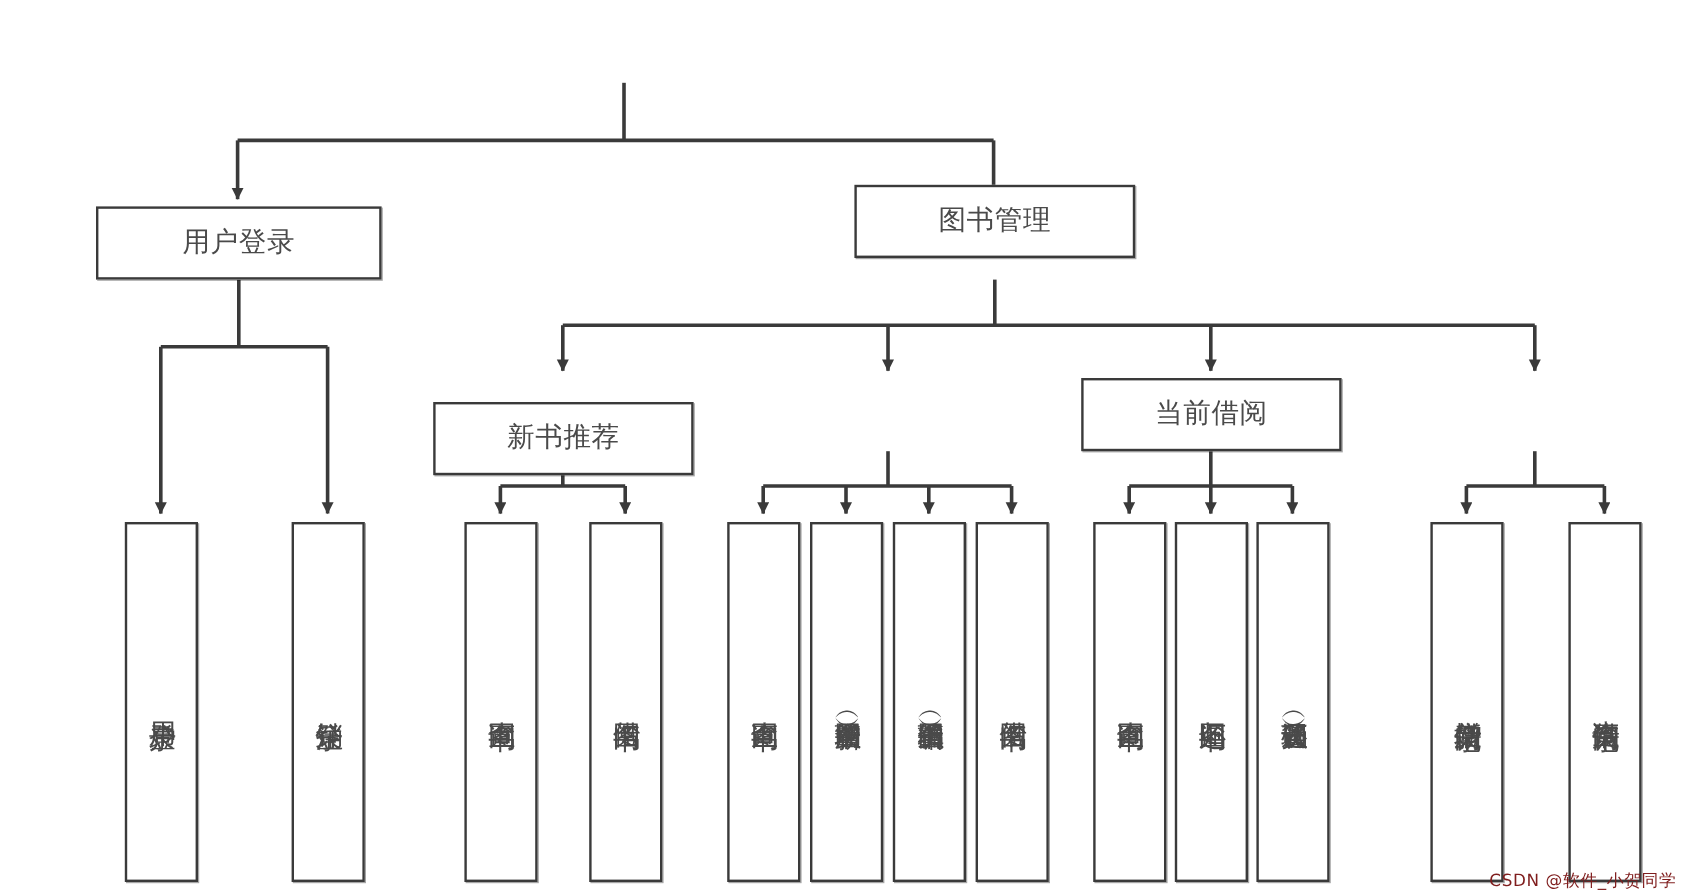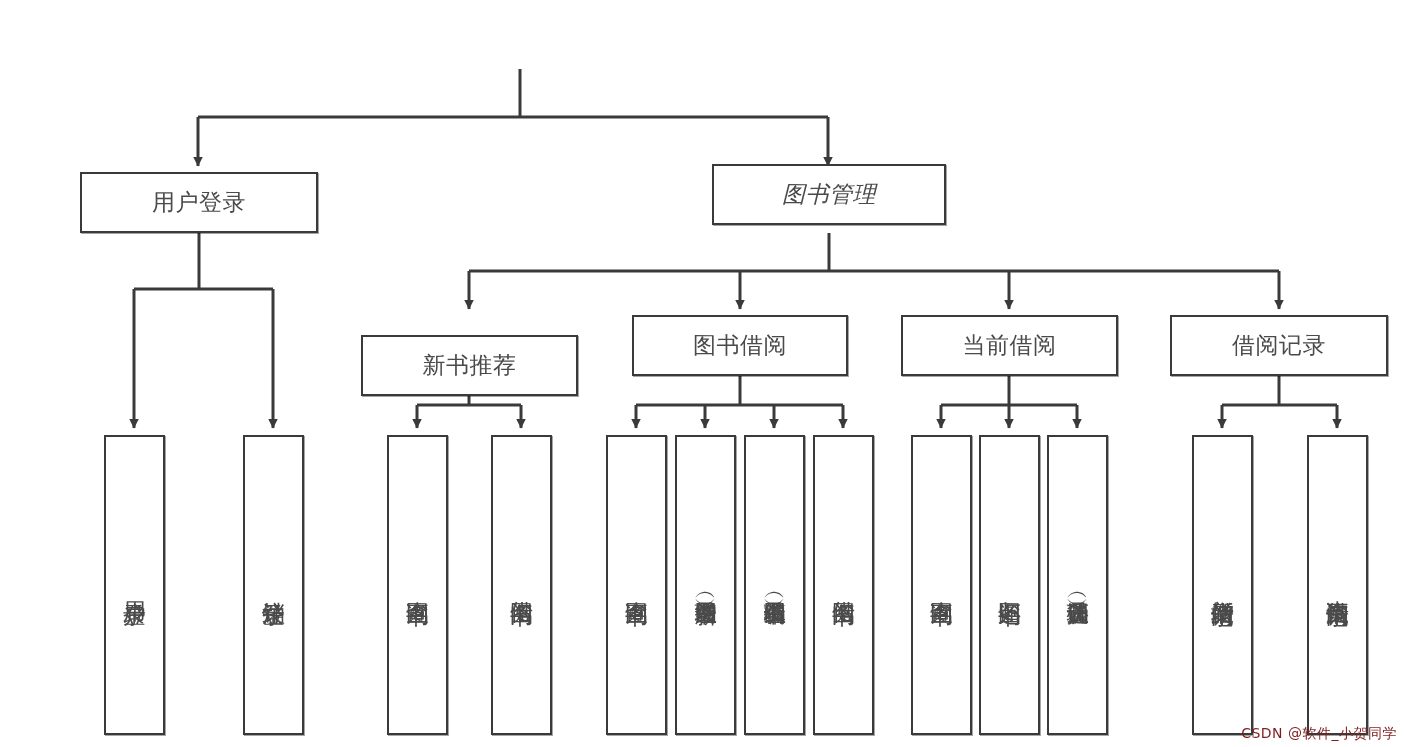--- a/index.html
+++ b/index.html
@@ -135,36 +135,30 @@
       <path d="M1222,405 L1337,405"></path>
       <path d="M1222,405 L1222,428" marker-end="url(#arrow)"></path>
       <path d="M1337,405 L1337,428" marker-end="url(#arrow)"></path>
     </g>
   </svg>
 
 
   <div class="node horiz" style="left:80px; top:172px; width:238px; height:61px;">
     <span class="lbl">用户登录</span>
   </div>
-  <div class="node horiz" style="left:712px; top:164px; width:234px; height:61px;font-style:italic;">
+  <div class="node horiz" style="left:712px; top:154px; width:234px; height:61px;">
     <span class="lbl">图书管理</span>
   </div>
 
   <div class="node horiz" style="left:361px; top:315px; width:217px; height:61px;margin-top:20px;">
     <span class="lbl">新书推荐</span>
   </div>
-  <div class="node horiz" style="left:632px; top:315px; width:216px; height:61px;">
-    <span class="lbl">图书借阅</span>
-  </div>
   <div class="node horiz" style="left:901px; top:315px; width:217px; height:61px;">
     <span class="lbl">当前借阅</span>
   </div>
-  <div class="node horiz" style="left:1170px; top:315px; width:218px; height:61px;">
-    <span class="lbl">借阅记录</span>
-  </div>
 
   <div class="node vert" style="left:104px; top:435px; width:61px; height:300px;">
     <span class="lbl">用户登录</span>
   </div>
   <div class="node vert" style="left:243px; top:435px; width:61px; height:300px;">
     <span class="lbl">注销登录</span>
   </div>
 
   <div class="node vert" style="left:387px; top:435px; width:61px; height:300px;">
     <span class="lbl">查询图书</span>

